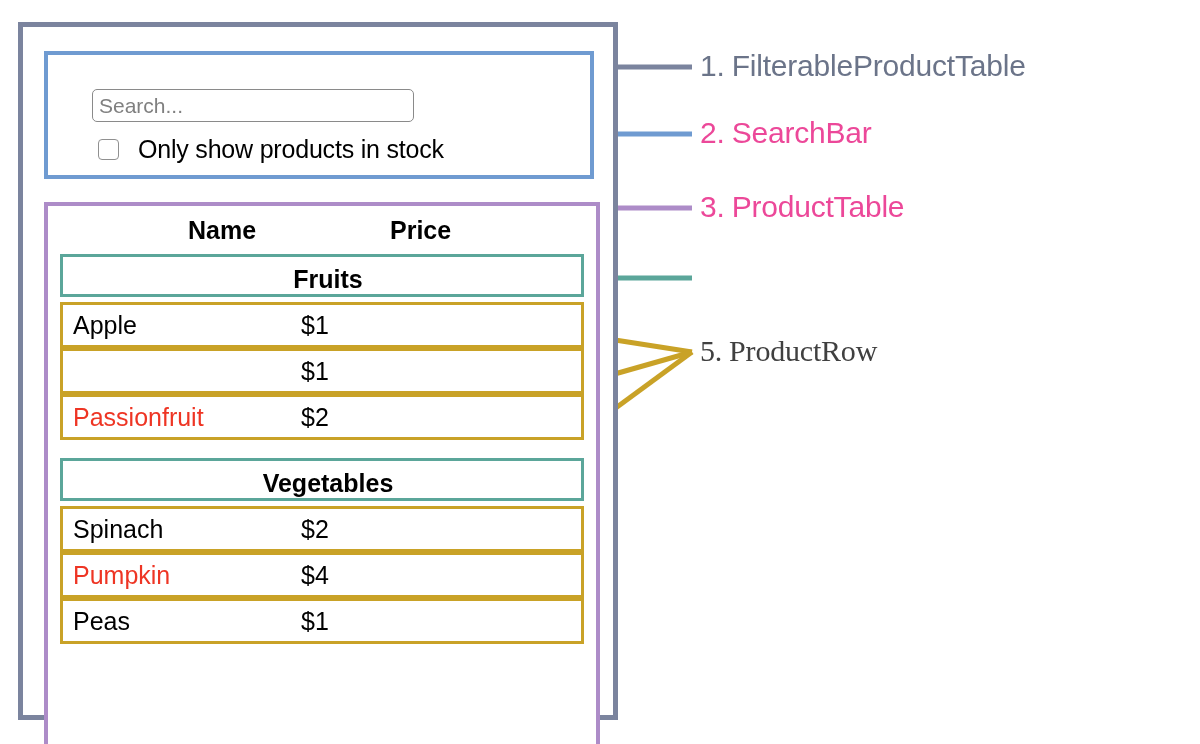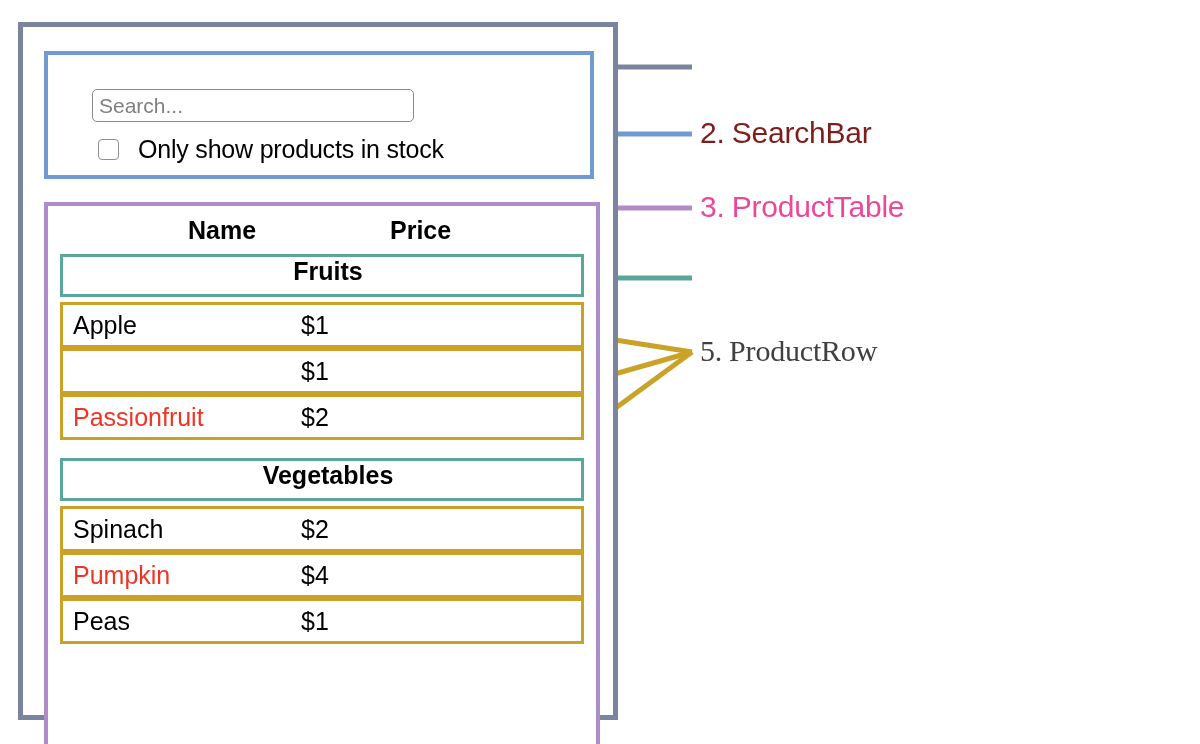--- a/index.html
+++ b/index.html
@@ -121,21 +121,21 @@
 
   .cat-row {
     position: relative;
     box-sizing: border-box;
     width: 524px;
     height: 43px;
     border: 3px solid #5ba69a;
     background: #ffffff;
     margin-bottom: 5px;
     display: flex;
-    align-items: flex-start;
+    align-items: flex-end;
     justify-content: center;
   }
   .cat-label {
     font-size: 25px;
     font-weight: bold;
     color: #000000;
     white-space: nowrap;
     position: relative;
     left: 6px;
   }
@@ -242,22 +242,25 @@
         <span class="prod-price">$4</span>
       </div>
       <div class="prod-row">
         <span class="prod-name">Peas</span>
         <span class="prod-price">$1</span>
       </div>
 
     </div>
   </div>
 
-
-  <div class="legend-label" style="top:116px; color:#7f1d1d;">
+  <div class="legend-label" style="top:49px;  color:#6b7489;">
+    <span class="legend-num">1.</span><span>FilterableProductTable</span>
+  </div>
+
+  <div class="legend-label" style="top:116px; color:#ec4899;">
     <span class="legend-num">2.</span><span>SearchBar</span>
   </div>
 
   <div class="legend-label" style="top:190px; color:#ec4899;">
     <span class="legend-num">3.</span><span>ProductTable</span>
   </div>
 
 
   <div class="legend-label" style="top:334px; color:#404040;font-family:Liberation Serif, serif;">
     <span class="legend-num">5.</span><span>ProductRow</span>

